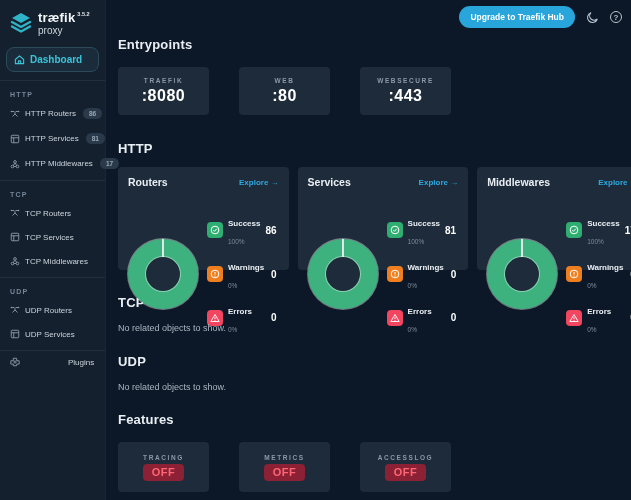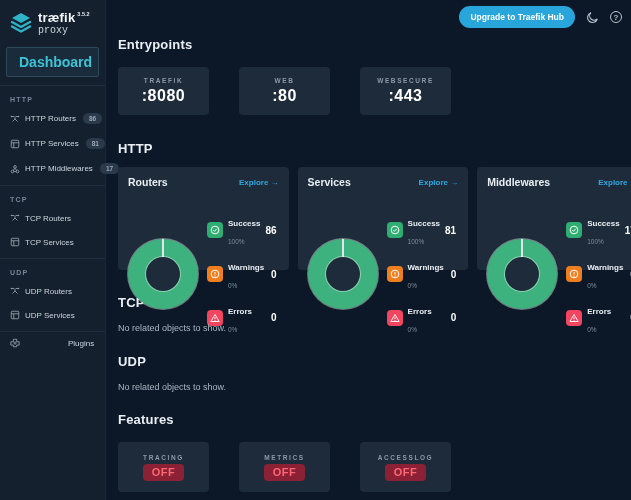--- a/index.html
+++ b/index.html
@@ -15,26 +15,26 @@
     width:106px; flex:none; height:500px;
     background:#15202e;
     border-right:1px solid #24344555;
     display:flex; flex-direction:column;
   }
   .logo-row { display:flex; align-items:flex-start; gap:5px; padding:9px 7px 8px 9px; }
   .logo-mark { flex:none; margin-top:2px; }
   .logo-text { line-height:1; }
   .brand { font-size:13px; font-weight:bold; color:#f2f6f9; letter-spacing:.2px; }
   .version { font-size:5.5px; font-weight:bold; color:#e3e9ee; vertical-align:super; margin-left:2px; }
-  .subtitle { font-size:10px; color:#cdd6de; margin-top:1px;font-family:Liberation Mono, monospace; }
+  .subtitle { font-size:10px; color:#cdd6de; margin-top:1px; }
   .dash-item {
     margin:3px 6px 8px 6px; padding:6px 7px;
-    border:1px solid #2c4a5c; border-radius:2px;
+    border:1px solid #2c4a5c; border-radius:8px;
     background:#1a2c3c;
-    color:#3cc3d5; font-size:14px; font-weight:bold;
+    color:#3cc3d5; font-size:10px; font-weight:bold;
     display:flex; align-items:center; gap:5px; cursor:pointer;
   }
   .nav-section { border-top:1px solid #ffffff10; padding-bottom:4px; }
   .nav-label {
     font-size:7px; letter-spacing:1.2px; color:#76869a;
     padding:10px 10px 3px 10px; font-weight:bold;
   }
   .nav-item {
     display:flex; align-items:center; gap:5px;
     padding:7px 8px 7px 10px; font-size:8px; color:#cbd4dd; cursor:pointer;
@@ -183,20 +183,29 @@
         </svg>
       <span>TCP Routers</span>
     </div>
     <div class="nav-item">
       <svg width="10" height="10" viewBox="0 0 12 12" fill="none" stroke="#aeb9c4" stroke-width="1.1">
           <rect x="1.5" y="1.5" width="9" height="9" rx="1"></rect>
           <path d="M1.5 4.5 H10.5 M4.5 4.5 V10.5"></path>
         </svg>
       <span>TCP Services</span>
     </div>
+    <div class="nav-item">
+      <svg width="10" height="10" viewBox="0 0 12 12" fill="none" stroke="#aeb9c4" stroke-width="1.1">
+          <circle cx="3" cy="9" r="1.6"></circle>
+          <circle cx="9" cy="9" r="1.6"></circle>
+          <circle cx="6" cy="3.5" r="1.6"></circle>
+          <path d="M4.2 8 L5.4 5 M7.8 8 L6.6 5 M4.6 9 H7.4"></path>
+        </svg>
+      <span>TCP Middlewares</span>
+    </div>
   </nav>
 
   <nav class="nav-section">
     <div class="nav-label">UDP</div>
     <div class="nav-item">
       <svg width="10" height="10" viewBox="0 0 12 12" fill="none" stroke="#aeb9c4" stroke-width="1.1">
           <path d="M1.5 3 H5 M7 3 H10.5 M6 3 V6 M3 9 L6 6 L9 9"></path>
           <circle cx="1.8" cy="3" r="1" fill="#aeb9c4" stroke="none"></circle>
           <circle cx="10.2" cy="3" r="1" fill="#aeb9c4" stroke="none"></circle>
         </svg>

